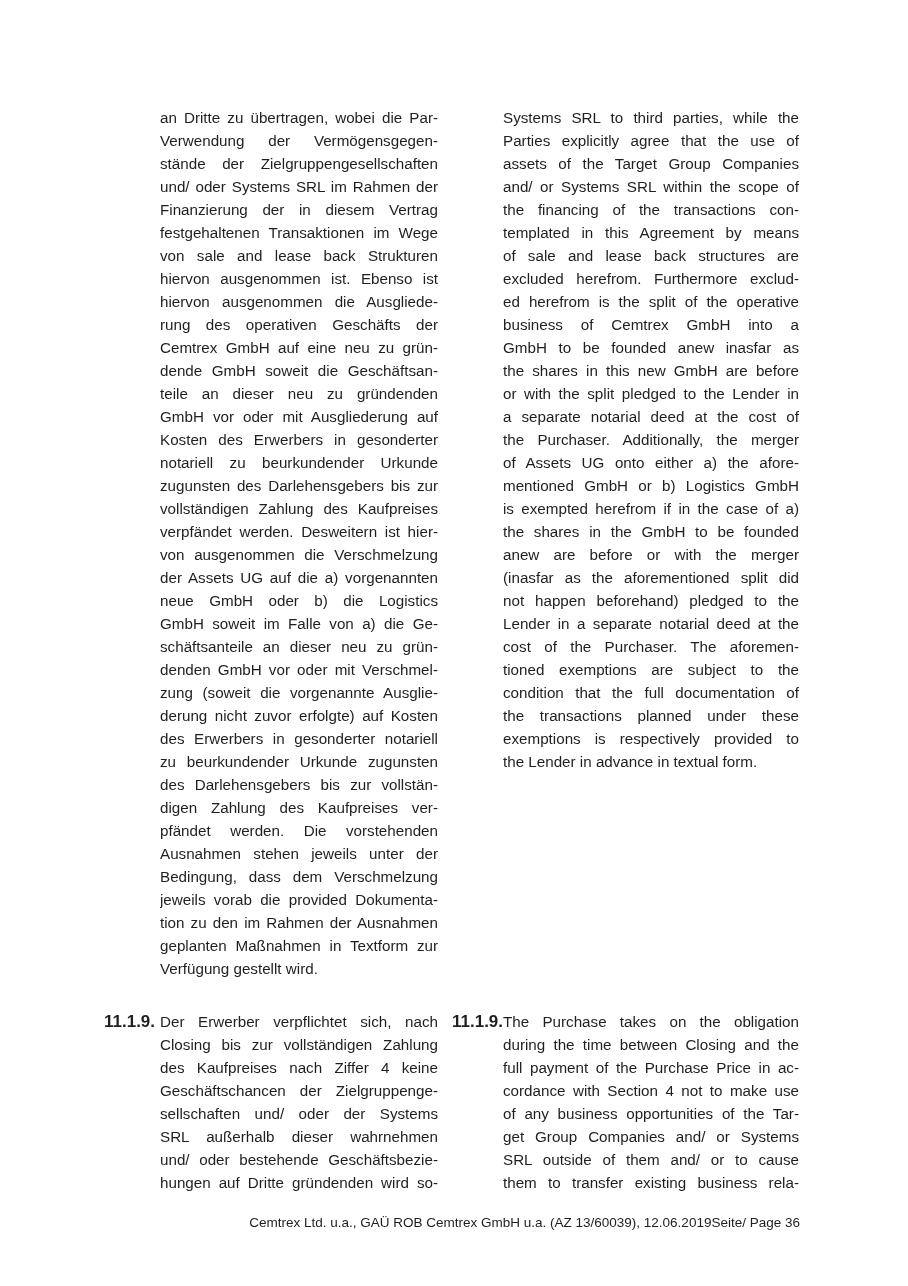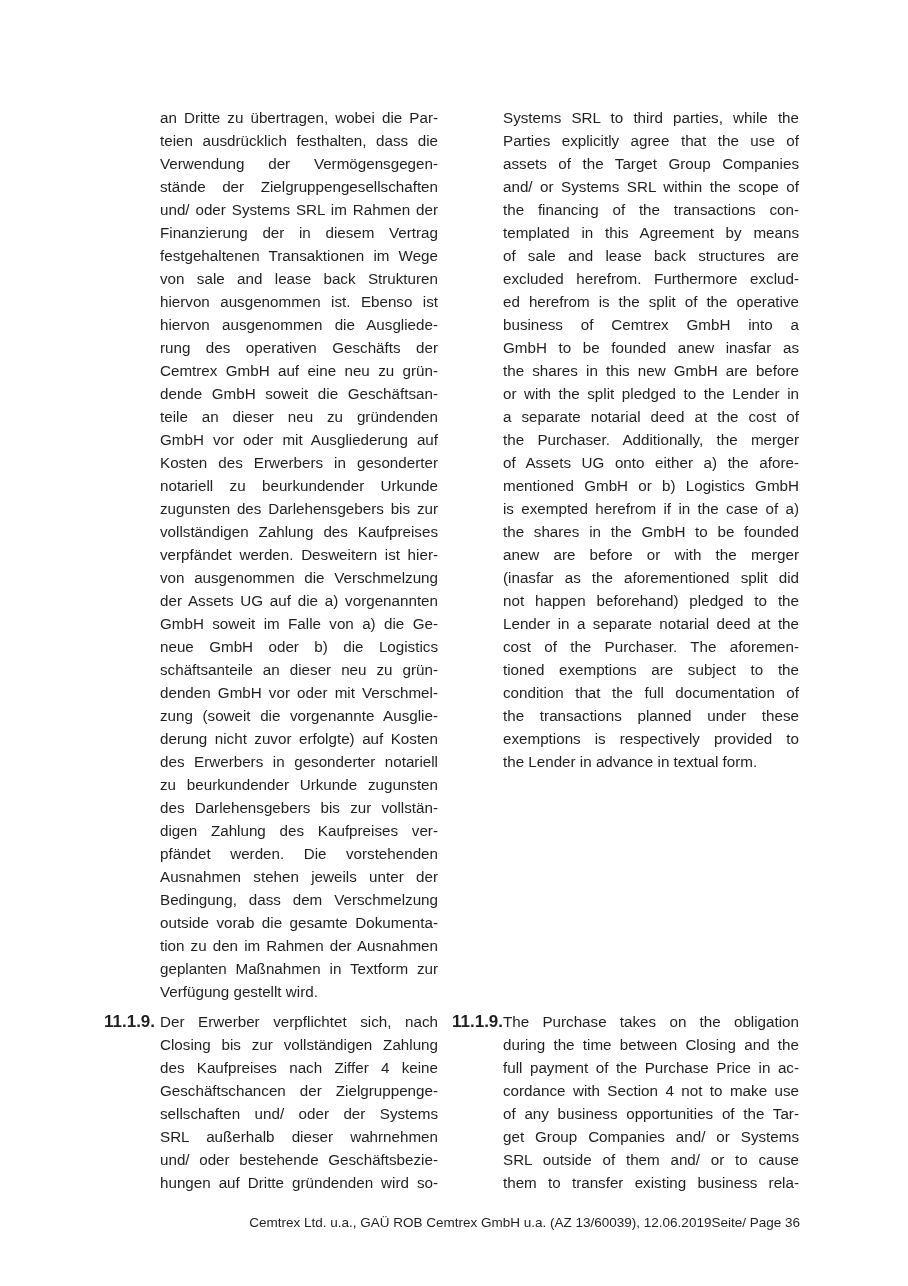--- a/index.html
+++ b/index.html
@@ -56,55 +56,54 @@
   .de-num    { left: 104px; top: 1010px; }
   .en-num    { left: 452px; top: 1010px; }
 </style>
 </head>
 <body>
 
 <div class="page">
 
   <div class="textblock de-cont">
       <div class="line">an Dritte zu übertragen, wobei die Par-</div>
-      <div class="line">teien ausdrücklich festhalten, dass die</div>
       <div class="line">Verwendung der Vermögensgegen-</div>
       <div class="line">stände der Zielgruppengesellschaften</div>
       <div class="line">und/ oder Systems SRL im Rahmen der</div>
       <div class="line">Finanzierung der in diesem Vertrag</div>
       <div class="line">festgehaltenen Transaktionen im Wege</div>
       <div class="line">von sale and lease back Strukturen</div>
       <div class="line">hiervon ausgenommen ist. Ebenso ist</div>
       <div class="line">hiervon ausgenommen die Ausgliede-</div>
       <div class="line">rung des operativen Geschäfts der</div>
       <div class="line">Cemtrex GmbH auf eine neu zu grün-</div>
       <div class="line">dende GmbH soweit die Geschäftsan-</div>
       <div class="line">teile an dieser neu zu gründenden</div>
       <div class="line">GmbH vor oder mit Ausgliederung auf</div>
       <div class="line">Kosten des Erwerbers in gesonderter</div>
       <div class="line">notariell zu beurkundender Urkunde</div>
       <div class="line">zugunsten des Darlehensgebers bis zur</div>
       <div class="line">vollständigen Zahlung des Kaufpreises</div>
       <div class="line">verpfändet werden. Desweitern ist hier-</div>
       <div class="line">von ausgenommen die Verschmelzung</div>
       <div class="line">der Assets UG auf die a) vorgenannten</div>
+      <div class="line">neue GmbH oder b) die Logistics</div>
       <div class="line">GmbH soweit im Falle von a) die Ge-</div>
-      <div class="line">neue GmbH oder b) die Logistics</div>
       <div class="line">schäftsanteile an dieser neu zu grün-</div>
       <div class="line">denden GmbH vor oder mit Verschmel-</div>
       <div class="line">zung (soweit die vorgenannte Ausglie-</div>
       <div class="line">derung nicht zuvor erfolgte) auf Kosten</div>
       <div class="line">des Erwerbers in gesonderter notariell</div>
       <div class="line">zu beurkundender Urkunde zugunsten</div>
       <div class="line">des Darlehensgebers bis zur vollstän-</div>
       <div class="line">digen Zahlung des Kaufpreises ver-</div>
       <div class="line">pfändet werden. Die vorstehenden</div>
       <div class="line">Ausnahmen stehen jeweils unter der</div>
       <div class="line">Bedingung, dass dem Verschmelzung</div>
-      <div class="line">outside vorab die gesamte Dokumenta-</div>
+      <div class="line">jeweils vorab die provided Dokumenta-</div>
       <div class="line">tion zu den im Rahmen der Ausnahmen</div>
       <div class="line">geplanten Maßnahmen in Textform zur</div>
       <div class="line line-last">Verfügung gestellt wird.</div>
     </div>
 
   <div class="textblock en-cont">
       <div class="line">Systems SRL to third parties, while the</div>
       <div class="line">Parties explicitly agree that the use of</div>
       <div class="line">assets of the Target Group Companies</div>
       <div class="line">and/ or Systems SRL within the scope of</div>

